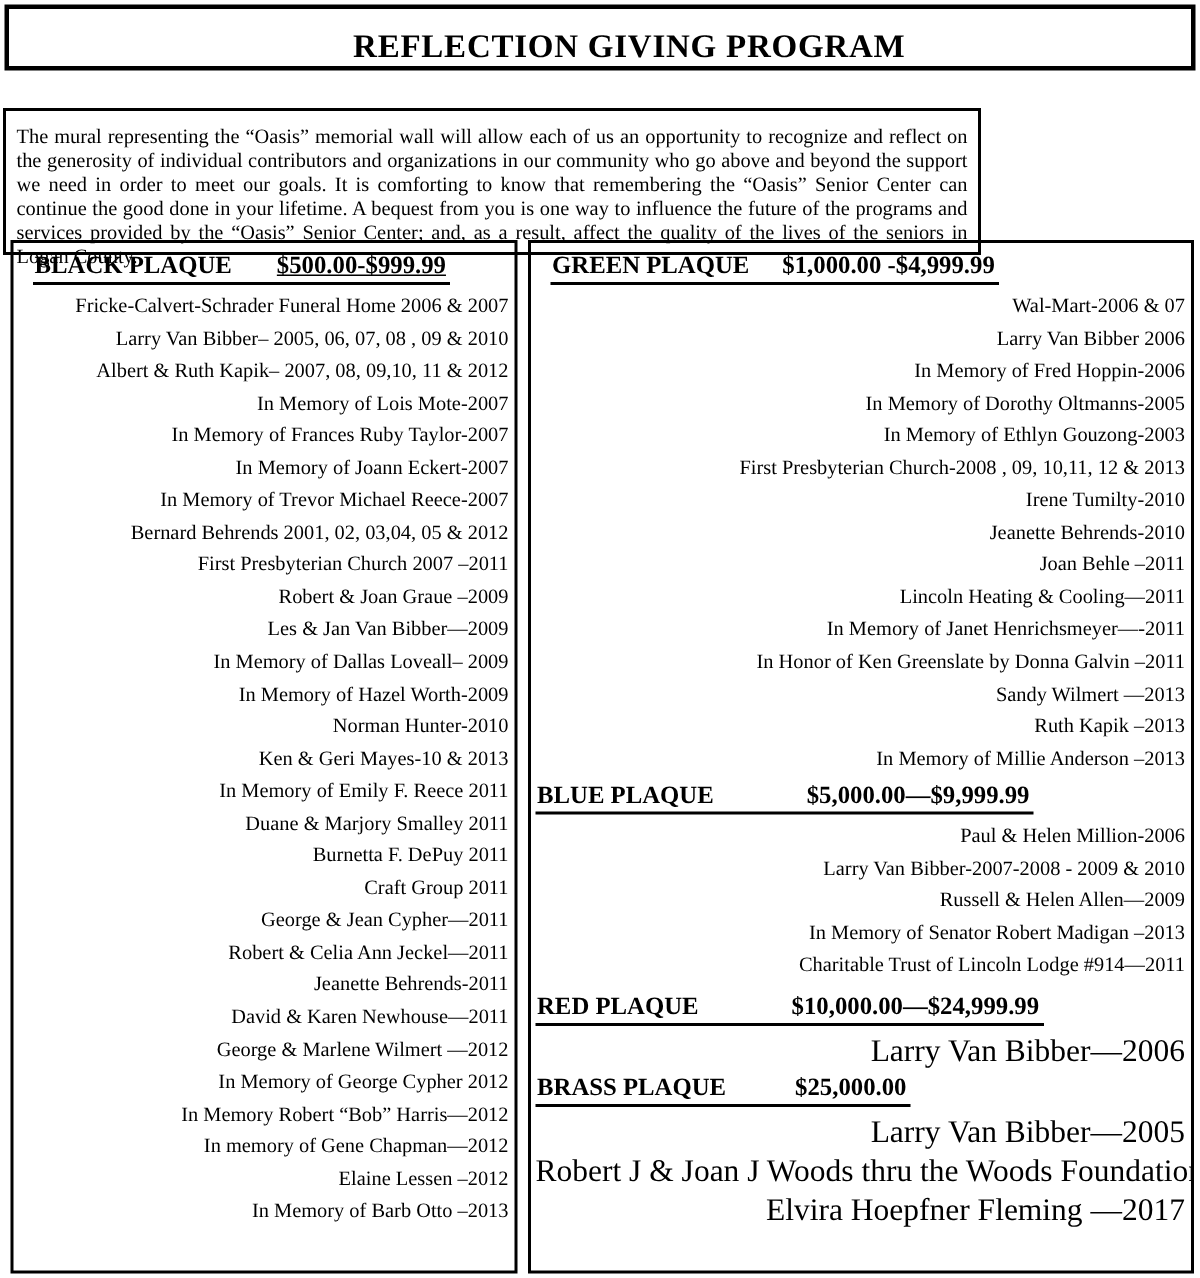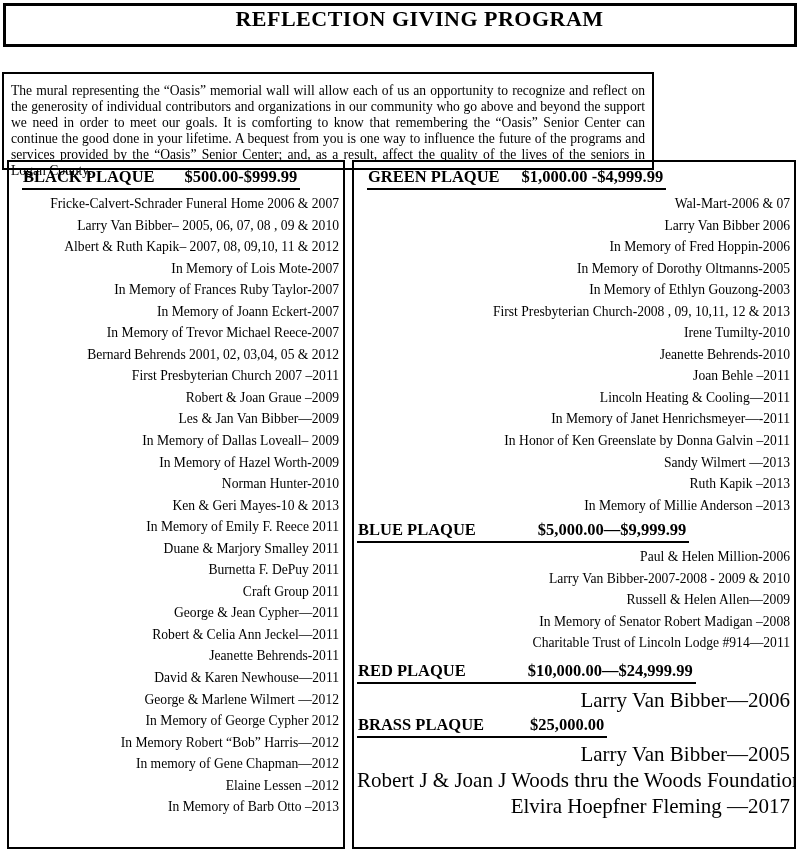--- a/index.html
+++ b/index.html
@@ -13,21 +13,21 @@
     font-family: "Liberation Serif", "DejaVu Serif", serif;
     overflow: hidden;
   }
 
   
   .title-box {
     position: absolute;
     left: 3px; top: 3px;
     width: 794px; height: 44px;
     border: 3px solid #000;
-    display: flex; align-items: flex-start; justify-content: center; padding-left: 39px;
+    display: flex; align-items: flex-end; justify-content: center; padding-left: 39px;
   }
   .title-box h1 {
     margin: 0;
     font-size: 22px;
     font-weight: bold;
     letter-spacing: 0.5px;
     white-space: nowrap;
   }
 
   
@@ -68,21 +68,21 @@
     padding: 0 3px 1px 1px;
     margin: 2px 0 3px 0;
     white-space: nowrap;
   }
   .heading.indent { margin-left: 9px; }
   .heading.indent-sm { margin-left: 10px; }
   .heading.mt-1 { margin-top: 4px; }
   .heading.mt-2 { margin-top: 7px; }
   .heading.mt-3 { margin-top: 2px; }
   .hamount.gap-22 { margin-left: 22px; text-align: center; }
-  .hamount.gap-30 { margin-left: 30px; }
+  .hamount.gap-30 { margin-left: 30px; text-decoration: underline; }
   .hamount.gap-46 { margin-left: 46px; }
   .hamount.gap-62 { margin-left: 62px; }
 
   
   .entries div {
     font-size: 13.6px;
     line-height: 21.55px;
     white-space: nowrap;
     text-align: right;
   }
@@ -158,21 +158,21 @@
         <div>Sandy Wilmert —2013</div>
         <div>Ruth Kapik –2013</div>
         <div>In Memory of Millie Anderson –2013</div>
       </div>
 
     <div class="heading mt-1"><span class="hname">BLUE PLAQUE</span><span class="hamount gap-62">$5,000.00—$9,999.99</span></div>
     <div class="entries">
         <div>Paul &amp; Helen Million-2006</div>
         <div>Larry Van Bibber-2007-2008 - 2009 &amp; 2010</div>
         <div>Russell &amp; Helen Allen—2009</div>
-        <div>In Memory of Senator Robert Madigan –2008</div>
+        <div>In Memory of Senator Robert Madigan –2013</div>
         <div>Charitable Trust of Lincoln Lodge #914—2011</div>
       </div>
 
     <div class="heading mt-2"><span class="hname">RED PLAQUE</span><span class="hamount gap-62">$10,000.00—$24,999.99</span></div>
     <div class="entries lg">
         <div>Larry Van Bibber—2006</div>
       </div>
 
     <div class="heading mt-3"><span class="hname">BRASS PLAQUE</span><span class="hamount gap-46">$25,000.00</span></div>
     <div class="entries lg">

